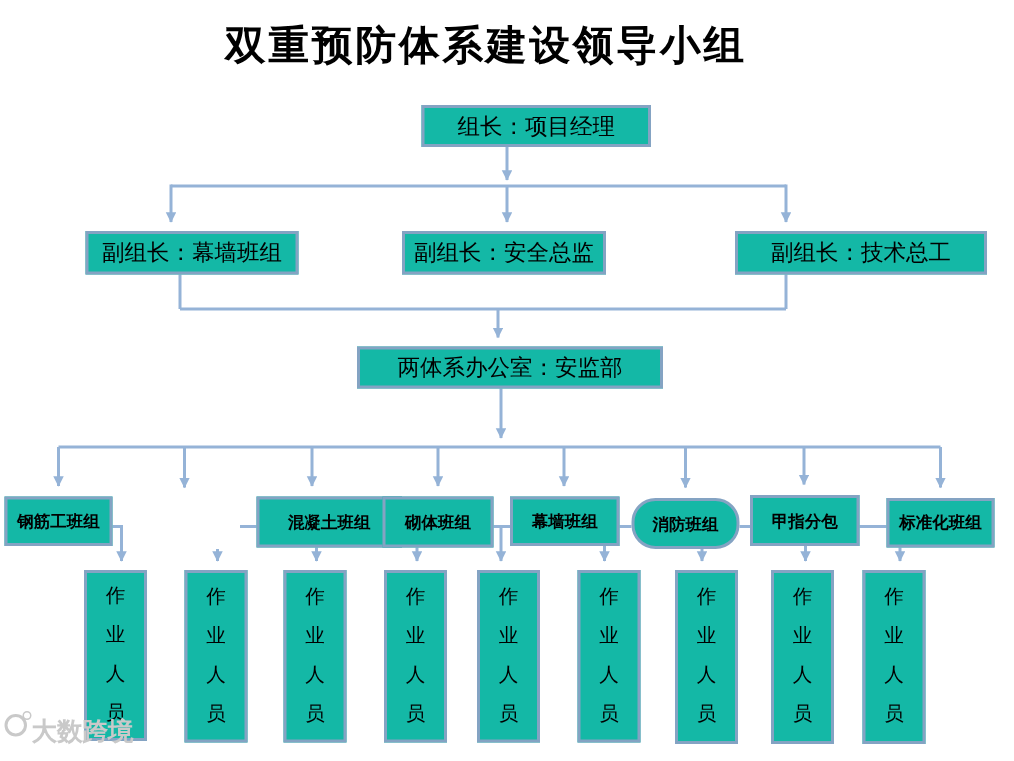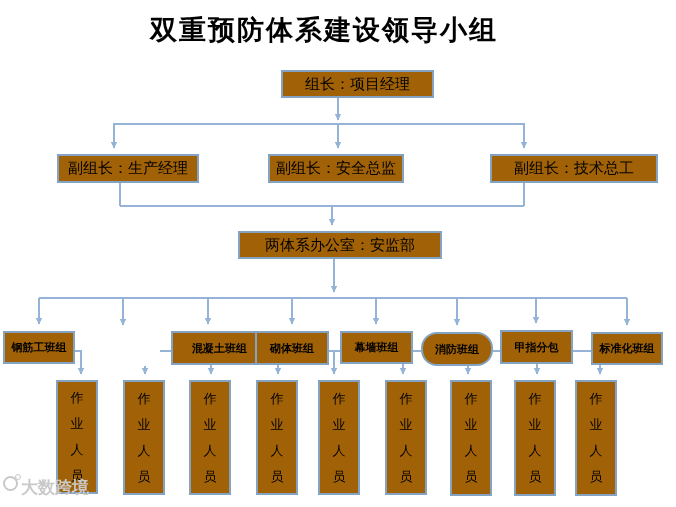--- a/index.html
+++ b/index.html
@@ -6,21 +6,21 @@
   #canvas {
     position:relative; width:676px; height:507px; background:#ffffff;
     font-family:"DejaVu Serif","Liberation Serif",serif; overflow:hidden;
   }
   #page-title {
     position:absolute; left:0; top:12px; width:648px; text-align:center;
     font-size:27px; font-weight:bold; letter-spacing:2px; color:#000000; z-index:2;
   }
   #connectors { position:absolute; left:0; top:0; z-index:1; }
   .box {
-    position:absolute; box-sizing:border-box; background:#a16207;
+    position:absolute; box-sizing:border-box; background:#14b8a6;
     border:2px solid #84a3c3; display:flex; align-items:center; justify-content:center;
     color:#000000; z-index:2; text-align:center;
   }
   .lv1 { font-size:15px; }
   .team { font-size:11px; font-weight:bold; white-space:nowrap; }
   .worker { align-items:center; }
   .vtext {
     display:block; width:1.05em; margin:0 auto; word-break:break-all;
     font-size:13px; line-height:26px; letter-spacing:0;
   }
@@ -89,21 +89,21 @@
       <line x1="334" y1="351" x2="334" y2="374" marker-end="url(#arr)"></line>
       <line x1="403" y1="364" x2="403" y2="374" marker-end="url(#arr)"></line>
       <line x1="468" y1="366" x2="468" y2="374" marker-end="url(#arr)"></line>
       <line x1="537" y1="364" x2="537" y2="374" marker-end="url(#arr)"></line>
       <line x1="600" y1="365" x2="600" y2="374" marker-end="url(#arr)"></line>
     </g>
   </svg>
 
   <div class="box lv1" style="left:281px; top:70px; width:153px; height:28px;">组长：项目经理</div>
 
-  <div class="box lv1" style="left:57px;  top:154px; width:142px; height:29px;">副组长：生产经理</div>
+  <div class="box lv1" style="left:57px;  top:154px; width:142px; height:29px;">副组长：幕墙班组</div>
   <div class="box lv1" style="left:268px; top:154px; width:136px; height:29px;">副组长：安全总监</div>
   <div class="box lv1" style="left:490px; top:154px; width:168px; height:29px;">副组长：技术总工</div>
 
   <div class="box lv1" style="left:238px; top:231px; width:204px; height:28px;">两体系办公室：安监部</div>
 
   <div class="box team" style="left:3px;   top:331px; width:72px; height:33px;">钢筋工班组</div>
   <div class="box team" style="left:171px; top:331px; width:97px; height:34px;">混凝土班组</div>
   <div class="box team" style="left:255px; top:331px; width:74px; height:34px;">砌体班组</div>
   <div class="box team" style="left:340px; top:331px; width:73px; height:33px;">幕墙班组</div>
   <div class="box team" style="left:421px; top:332px; width:72px; height:34px;border-radius:16px;">消防班组</div>

